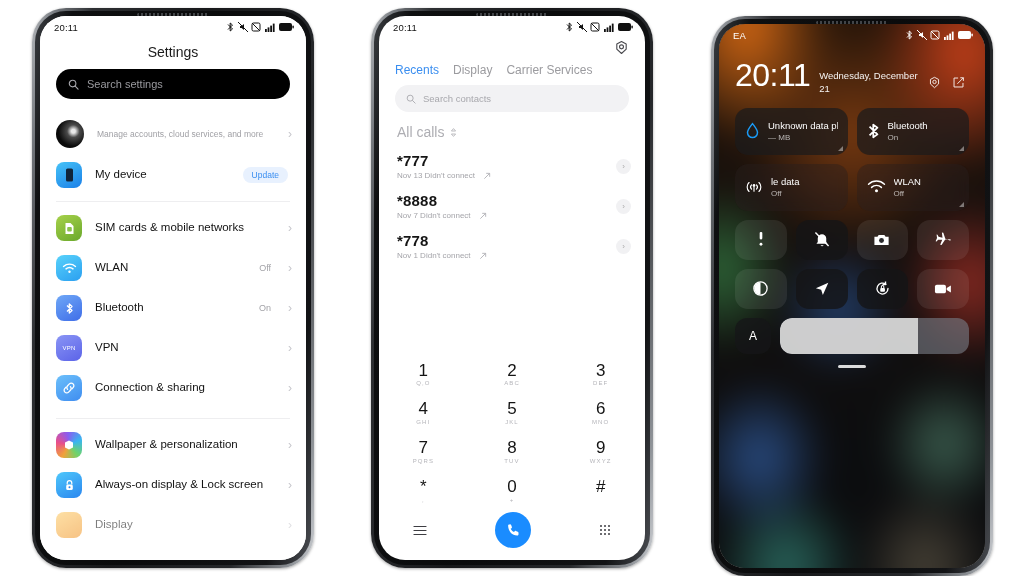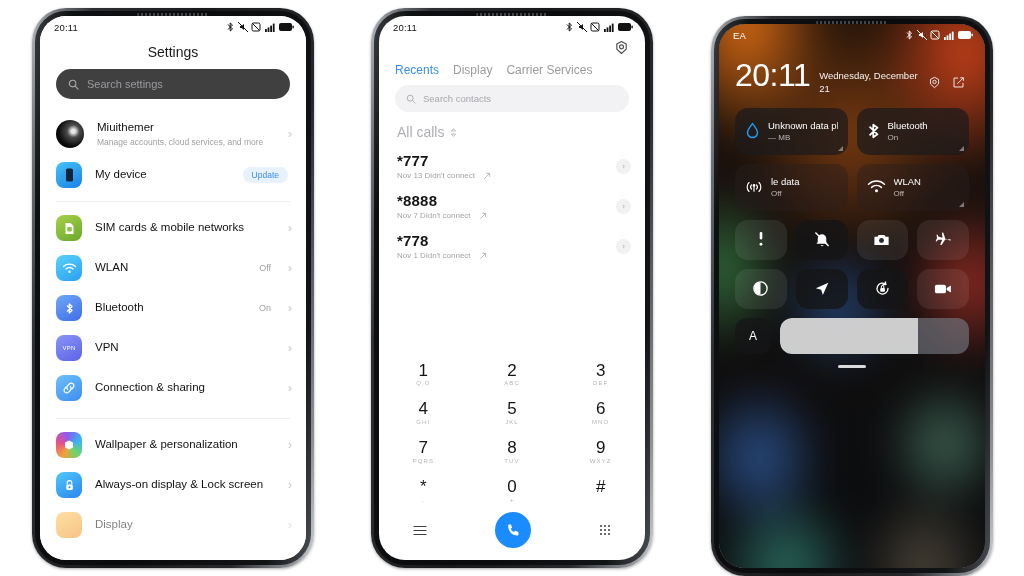--- a/index.html
+++ b/index.html
@@ -45,21 +45,21 @@
     padding: 0 12px 0 14px; font-size: 9.5px; letter-spacing:.2px;
   }
   .sb-icons { display:flex; align-items:center; gap:3.5px; }
   .sb-icons svg { display:block; }
   .dark .statusbar { color:#fff; }
 
   
   .settings { height:100%; background:#fff; color:#111; position:relative; }
   .s-title { text-align:center; font-size:14px; color:#1a1a1a; padding:6px 0 9px; }
   .searchbar {
-    margin: 0 16px 14px; height: 30px; background:#404040; border-radius:16px;
+    margin: 0 16px 14px; height: 30px; background:#000000; border-radius:16px;
     display:flex; align-items:center; gap:8px; padding:0 12px;
     color:#9a9a9f; font-size:11px;
   }
   .list { padding: 0 0 4px; }
   .row {
     display:flex; align-items:center; gap:13px;
     padding: 7px 14px 7px 16px; min-height: 38px;
   }
   .row .ico { width:26px; height:26px; border-radius:8px; flex:none;
               display:flex; align-items:center; justify-content:center; }
@@ -198,21 +198,20 @@
           <svg width="11" height="11" viewBox="0 0 12 12">
               <circle cx="5" cy="5" r="3.6" fill="none" stroke="#a9a9ae" stroke-width="1.2"></circle>
               <path d="M7.8 7.8L11 11" stroke="#a9a9ae" stroke-width="1.2" stroke-linecap="round"></path>
             </svg>
           <span>Search settings</span>
         </div>
 
         <div class="row">
           <div class="avatar"></div>
           <div class="txt">
-            <div class="t1">Miuithemer</div>
             <div class="t2">Manage accounts, cloud services, and more</div>
           </div>
           <span class="chev">›</span>
         </div>
 
         <div class="row">
           <div class="ico" style="background:linear-gradient(150deg,#46c3f7,#1a7fe8)">
             <svg width="9" height="14" viewBox="0 0 9 14">
                 <rect x="1" y="0.5" width="7" height="13" rx="1.6" fill="#10243a"></rect>
               </svg>

